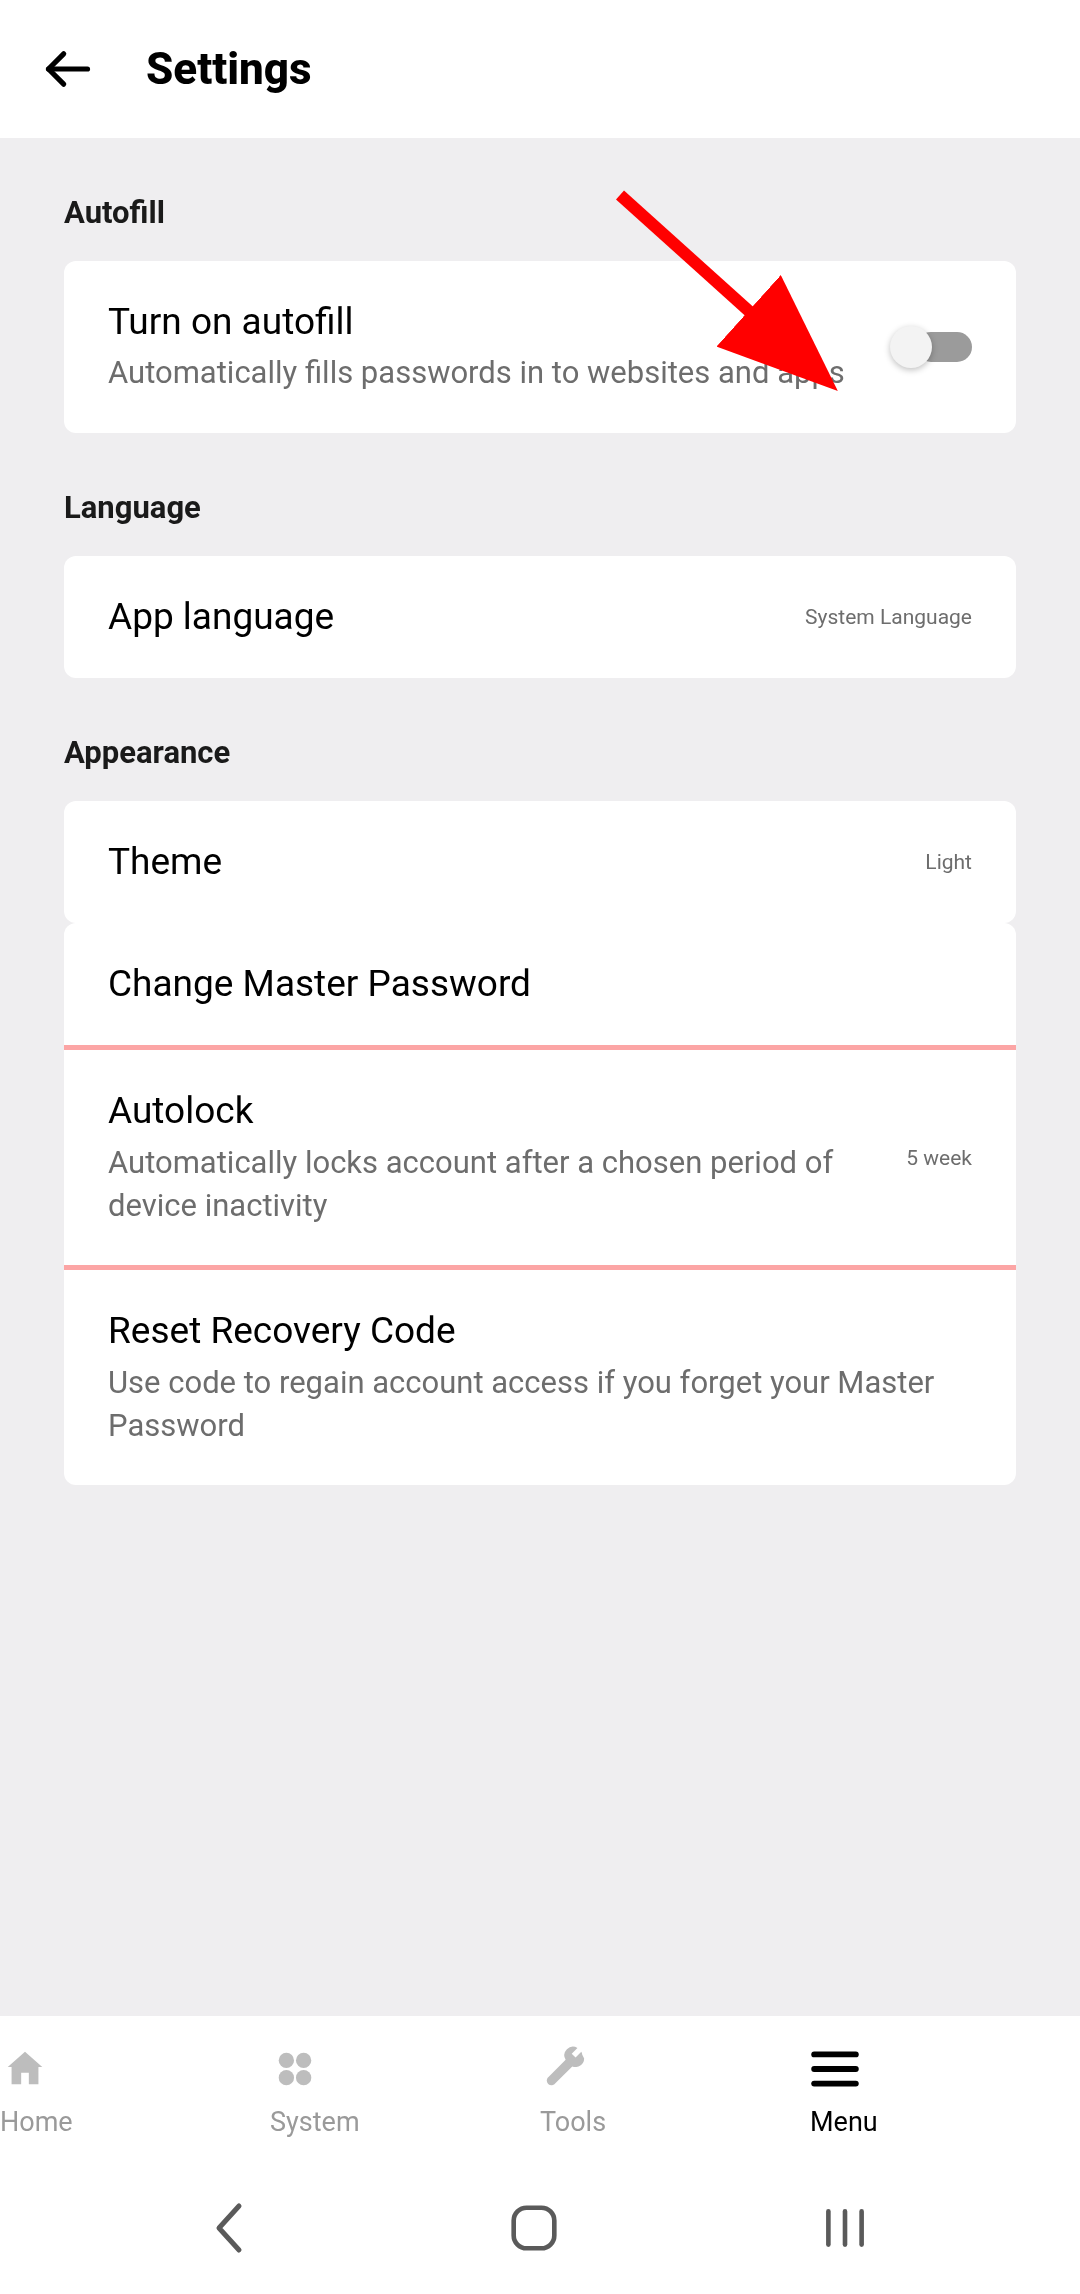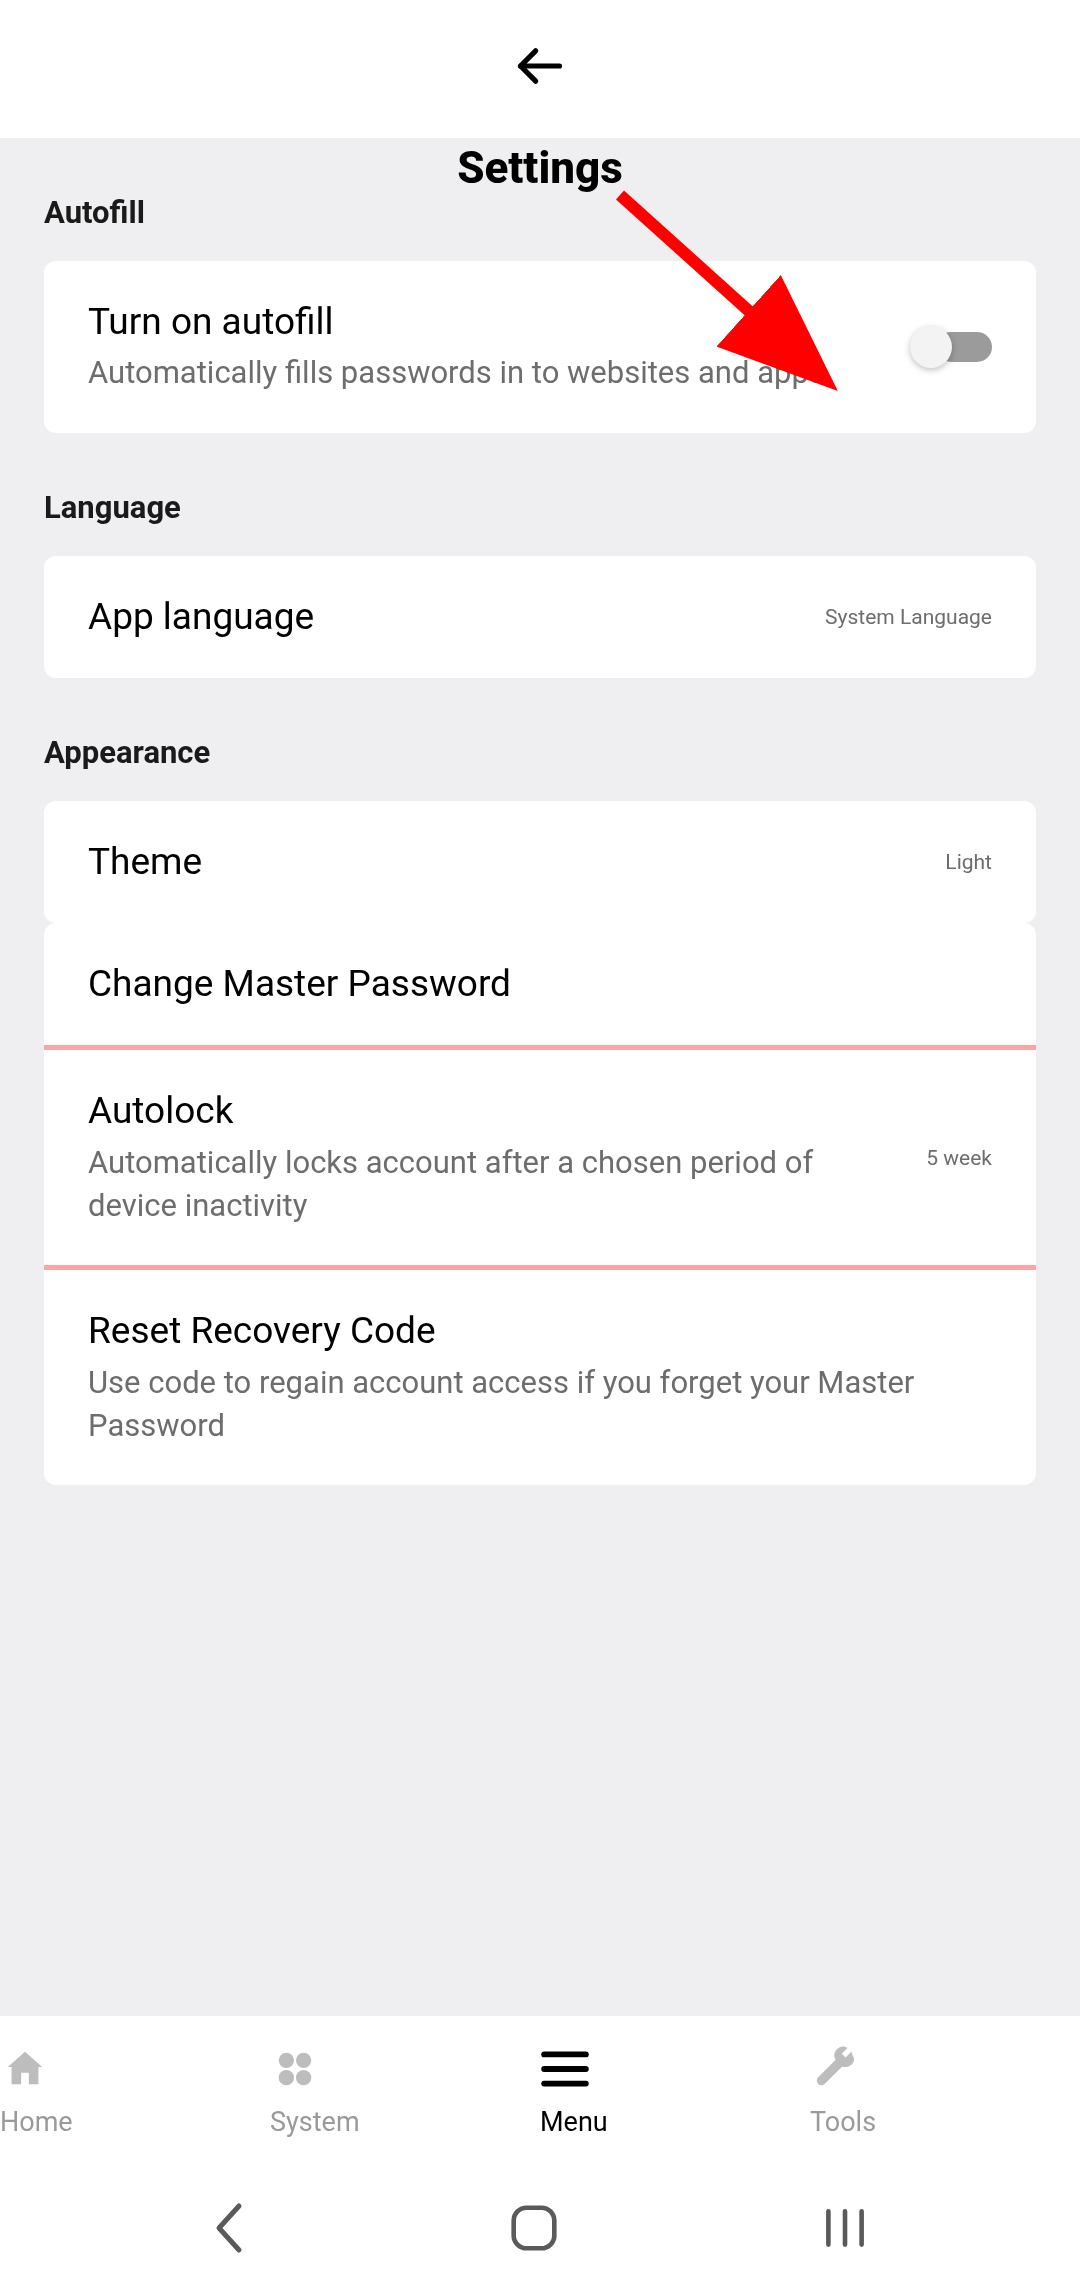--- a/index.html
+++ b/index.html
@@ -12,39 +12,38 @@
       width: 1080px;
       height: 2294px;
       background: #efeef0;
       position: relative;
       overflow: hidden;
     }
     .header {
       background: #ffffff;
       display: flex;
       align-items: center;
-      padding: 40px 40px;
+      padding: 16px 40px;
       gap: 50px;
       height: 138px;
-      flex-direction: column;
     }
     .back-icon {
       width: 56px;
       height: 56px;
       display: flex;
       align-items: center;
       justify-content: center;
     }
     .header-title {
       font-size: 44px;
       font-weight: 800;
       color: #000;
     }
     .content {
-      padding: 0 44px;
+      padding: 0 64px;
       margin-top: 6px;
     }
     .section-header {
       font-size: 31px;
       font-weight: 700;
       color: #1a1a1a;
       margin-top: 56px;
       margin-bottom: 30px;
     }
     .card {
@@ -251,38 +250,38 @@
     <div class="nav-icon">
       <svg width="46" height="46" viewBox="0 0 24 24" fill="#bdbdbd">
         <circle cx="7.5" cy="7.5" r="4"></circle>
         <circle cx="16.5" cy="7.5" r="4"></circle>
         <circle cx="7.5" cy="16.5" r="4"></circle>
         <circle cx="16.5" cy="16.5" r="4"></circle>
       </svg>
     </div>
     <div class="nav-label">System</div>
   </div>
+  <div class="nav-item">
+    <div class="nav-icon">
+      <svg width="46" height="46" viewBox="0 0 24 24" fill="#bdbdbd">
+        <path d="M22 6.5a4.5 4.5 0 0 1-6.2 4.16L7.1 19.35a2.5 2.5 0 1 1-3.45-3.45l8.69-8.7A4.5 4.5 0 0 1 18.5 1l-3 3 2 2 3-3c.33.47.5 1 .5 1.5z"></path>
+      </svg>
+    </div>
+    <div class="nav-label">Tools</div>
+  </div>
   <div class="nav-item active">
     <div class="nav-icon">
       <svg width="54" height="46" viewBox="0 0 24 20" fill="none" stroke="#000" stroke-width="2.8" stroke-linecap="round">
         <line x1="2" y1="3" x2="22" y2="3"></line>
         <line x1="2" y1="10" x2="22" y2="10"></line>
         <line x1="2" y1="17" x2="22" y2="17"></line>
       </svg>
     </div>
     <div class="nav-label">Menu</div>
   </div>
-  <div class="nav-item">
-    <div class="nav-icon">
-      <svg width="46" height="46" viewBox="0 0 24 24" fill="#bdbdbd">
-        <path d="M22 6.5a4.5 4.5 0 0 1-6.2 4.16L7.1 19.35a2.5 2.5 0 1 1-3.45-3.45l8.69-8.7A4.5 4.5 0 0 1 18.5 1l-3 3 2 2 3-3c.33.47.5 1 .5 1.5z"></path>
-      </svg>
-    </div>
-    <div class="nav-label">Tools</div>
-  </div>
 </div>
 
 <div class="system-nav">
   <div>
     <svg width="36" height="52" viewBox="0 0 16 26" fill="none" stroke="#5a5a5a" stroke-width="2.5" stroke-linecap="round" stroke-linejoin="round">
       <polyline points="13 2 3 13 13 24"></polyline>
     </svg>
   </div>
   <div>
     <svg width="48" height="48" viewBox="0 0 26 26" fill="none" stroke="#5a5a5a" stroke-width="2.5">

